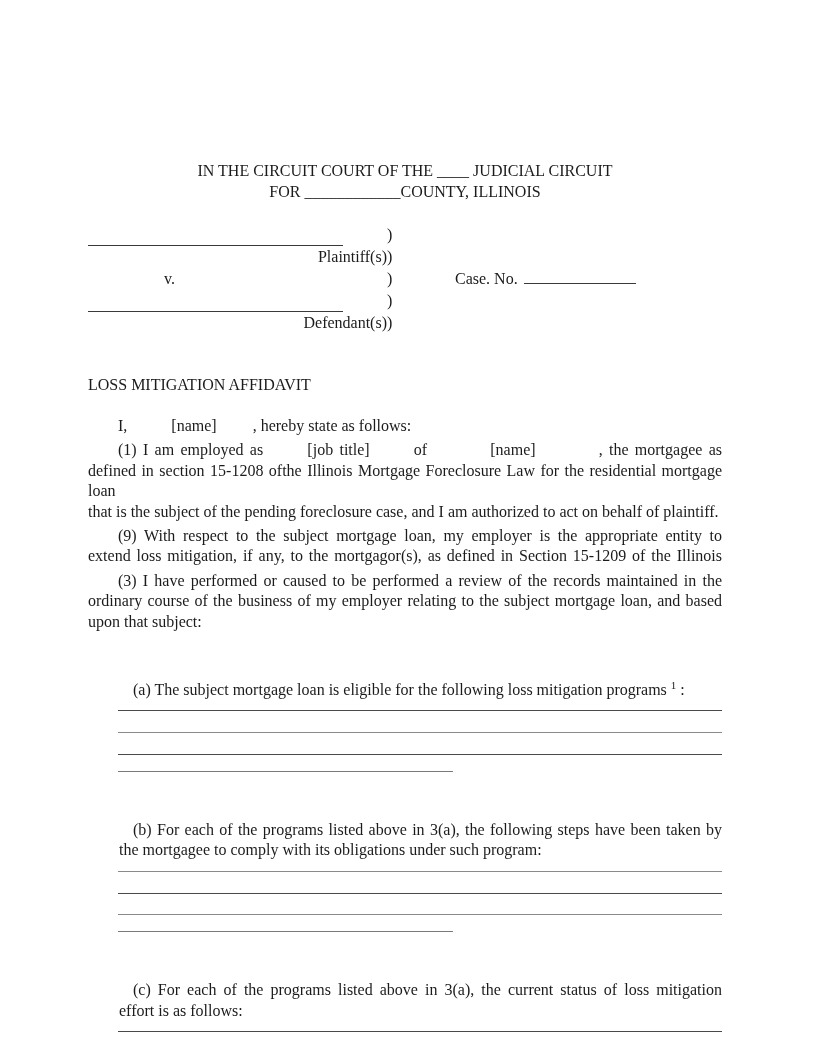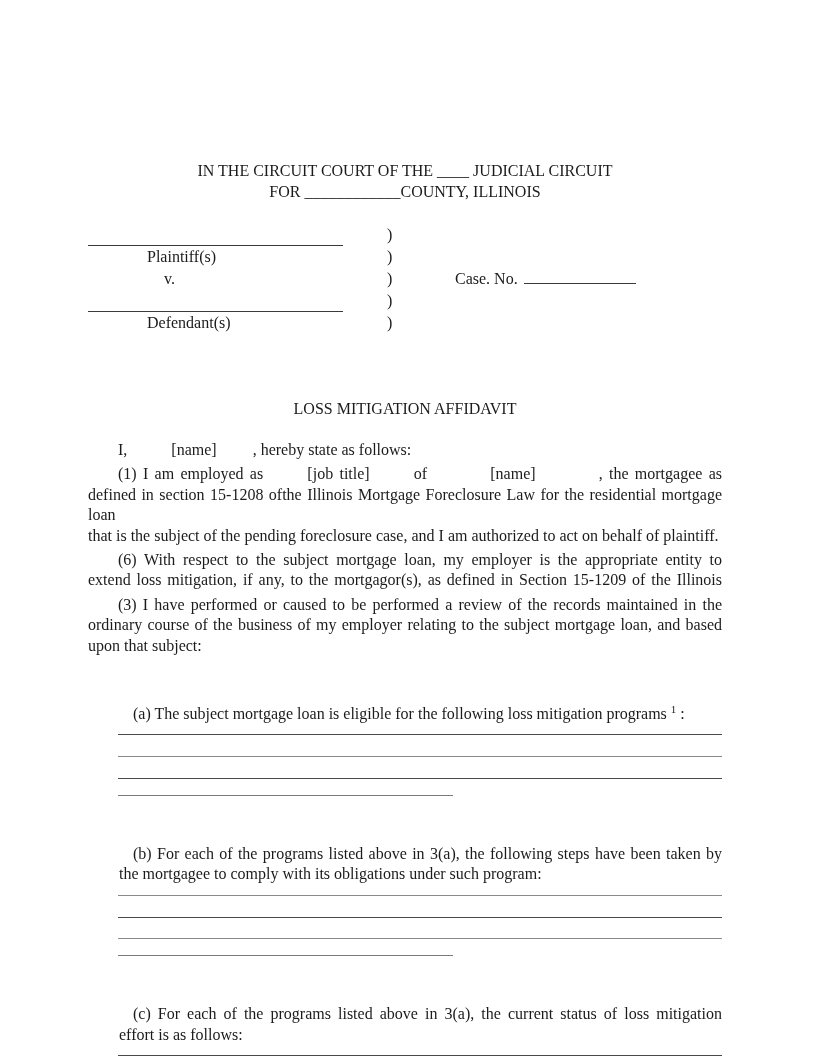--- a/index.html
+++ b/index.html
@@ -15,27 +15,27 @@
     color: #1b1b1b;
     overflow: hidden;
   }
   .court-header { text-align: center; line-height: 21px; }
 
   
   .caption { margin-top: 22px; }
   .cap-row { display: flex; height: 22px; line-height: 22px; }
   .cap-left { width: 299px; flex: 0 0 299px; }
   .cap-underline { width: 255px; height: 21px; border-bottom: 1px solid #3a3a3a; }
-  .cap-label { padding-left: 59px; }
+  .cap-label { padding-left: 59px; text-align: right; }
   .cap-vs { padding-left: 76px; }
   .cap-paren { width: 12px; flex: 0 0 12px; }
   .cap-right { padding-left: 56px; white-space: nowrap; }
   .case-underline { display: inline-block; width: 112px; height: 14px; border-bottom: 1px solid #3a3a3a; margin-left: 6px; }
 
-  .doc-title { margin-top: 64px; text-align: center; line-height: 21px; }
+  .doc-title { margin-top: 40px; line-height: 21px; }
 
   .intro { margin-top: 21px; text-indent: 30px; line-height: 20.4px; }
 
   .para { margin-top: 4px; }
   .line { line-height: 20.4px; text-align: justify; text-align-last: justify; }
   .line.last { text-align: justify; text-align-last: left; }
   .line.first { text-indent: 30px; }
   .sub { margin-left: 31px; }
   .sub .line.first { text-indent: 14px; margin-top: 48px; }
   sup { font-size: 11px; vertical-align: super; line-height: 0; }
@@ -102,21 +102,21 @@
 
   <div class="intro">I,&nbsp;&nbsp;&nbsp;&nbsp;&nbsp;&nbsp;&nbsp;&nbsp;&nbsp;&nbsp;&nbsp;[name]&nbsp;&nbsp;&nbsp;&nbsp;&nbsp;&nbsp;&nbsp;&nbsp;&nbsp;, hereby state as follows:</div>
 
   <div class="para">
     <div class="line first">(1) I am employed as&nbsp;&nbsp;&nbsp;&nbsp;&nbsp;&nbsp;&nbsp;[job title]&nbsp;&nbsp;&nbsp;&nbsp;&nbsp;&nbsp;&nbsp;of&nbsp;&nbsp;&nbsp;&nbsp;&nbsp;&nbsp;&nbsp;&nbsp;&nbsp;&nbsp;[name]&nbsp;&nbsp;&nbsp;&nbsp;&nbsp;&nbsp;&nbsp;&nbsp;&nbsp;&nbsp;, the mortgagee as</div>
     <div class="line">defined in section 15-1208 ofthe Illinois Mortgage Foreclosure Law for the residential mortgage loan</div>
     <div class="line last">that is the subject of the pending foreclosure case, and I am authorized to act on behalf of plaintiff.</div>
   </div>
 
   <div class="para">
-    <div class="line first">(6) With respect to the subject mortgage loan, my employer is the appropriate entity to</div>
+    <div class="line first">(9) With respect to the subject mortgage loan, my employer is the appropriate entity to</div>
     <div class="line">extend loss mitigation, if any, to the mortgagor(s), as defined in Section 15-1209 of the Illinois</div>
   </div>
 
   <div class="para">
     <div class="line first">(3) I have performed or caused to be performed a review of the records maintained in the</div>
     <div class="line">ordinary course of the business of my employer relating to the subject mortgage loan, and based</div>
     <div class="line last">upon that subject:</div>
   </div>
 
   <div class="para sub">

